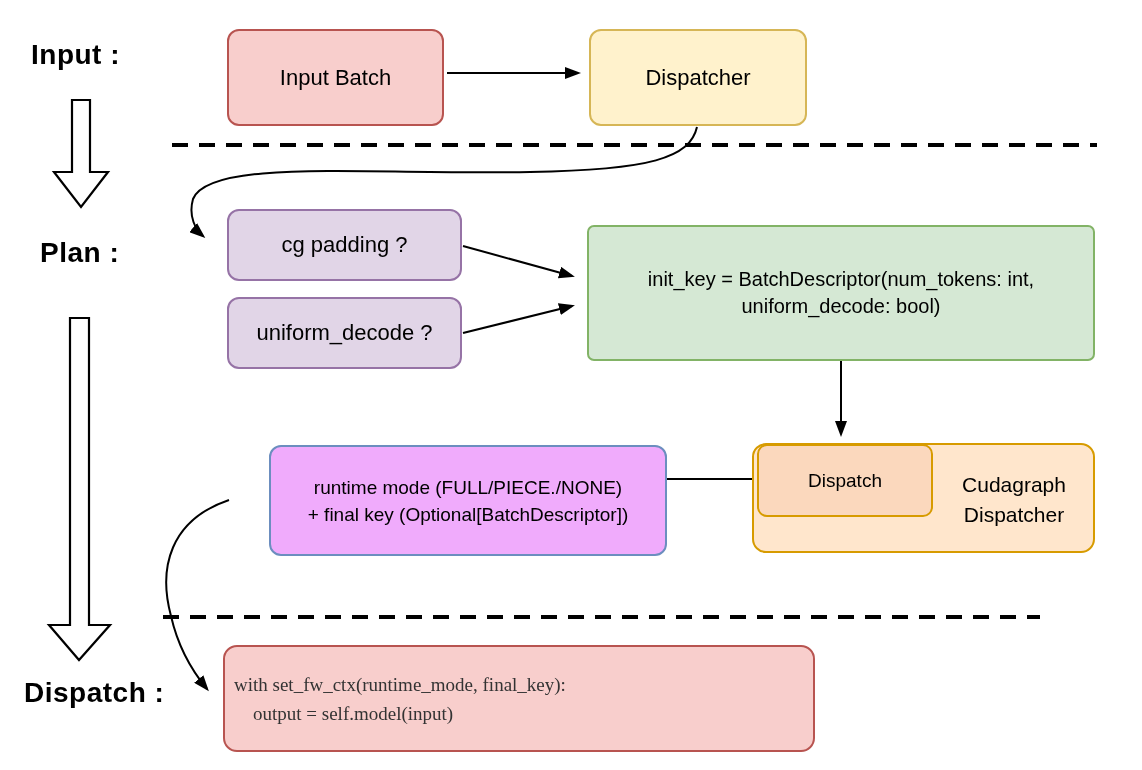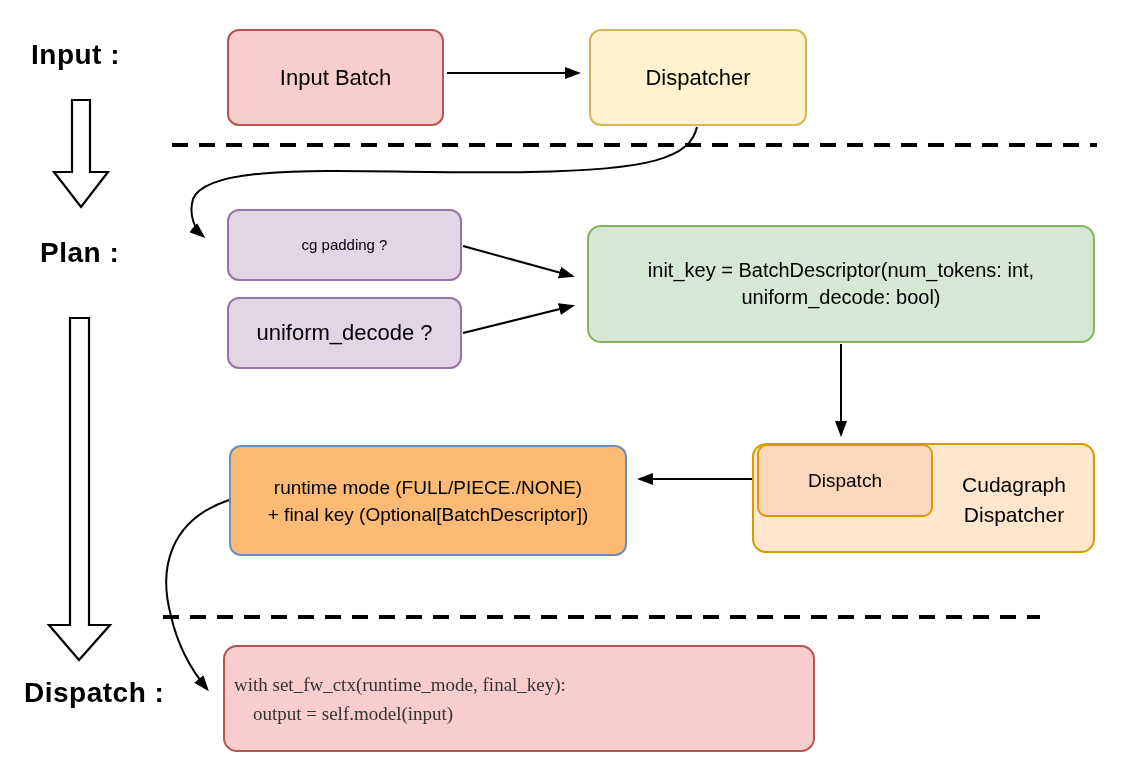--- a/index.html
+++ b/index.html
@@ -15,29 +15,29 @@
   .node{
     position:absolute;box-sizing:border-box;border:2px solid #b91c1c;border-radius:12px;
     display:flex;flex-direction:column;align-items:center;justify-content:center;
     text-align:center;line-height:1.25;
   }
   .node span{display:block;white-space:nowrap;}
   .n-red{background:#f8cecc;border-color:#b85450;}
   .n-yellow{background:#fff2cc;border-color:#d6b656;}
   .n-purple{background:#e1d5e7;border-color:#9673a6;}
   .n-green{background:#d5e8d4;border-color:#82b366;border-radius:14px;}
-  .n-blue{background:#fdba74;border-color:#6c8ebf;}
+  .n-blue{background:#f0abfc;border-color:#6c8ebf;margin-left:40px;}
   .n-orange-outer{background:#ffe6cc;border-color:#d79b00;border-radius:14px;}
   .n-orange-inner{background:#fbd8bd;border-color:#d79b00;border-radius:10px;}
 
   .nb-input-batch{left:227px;top:29px;width:217px;height:97px;font-size:22px;}
   .nb-preprocess{left:589px;top:29px;width:218px;height:97px;font-size:22px;}
-  .nb-cg{left:227px;top:209px;width:235px;height:72px;font-size:15px;}
+  .nb-cg{left:227px;top:209px;width:235px;height:72px;font-size:22px;}
   .nb-ud{left:227px;top:297px;width:235px;height:72px;font-size:22px;}
-  .nb-green{left:587px;top:225px;width:508px;height:118px;font-size:20px;line-height:27px;}
+  .nb-green{left:587px;top:225px;width:508px;height:136px;font-size:20px;line-height:27px;border-radius:7px;}
   .nb-outer{left:752px;top:443px;width:343px;height:110px;}
   .nb-inner{left:757px;top:444px;width:176px;height:73px;font-size:19px;}
   .nb-cudatext{
     position:absolute;left:935px;top:470px;width:158px;text-align:center;
     font-size:21px;line-height:30px;
   }
   .nb-blue{left:229px;top:445px;width:398px;height:111px;font-size:19px;line-height:27px;}
   .nb-code{
     left:223px;top:645px;width:592px;height:107px;border-radius:14px;
     align-items:flex-start;justify-content:center;padding-left:9px;

